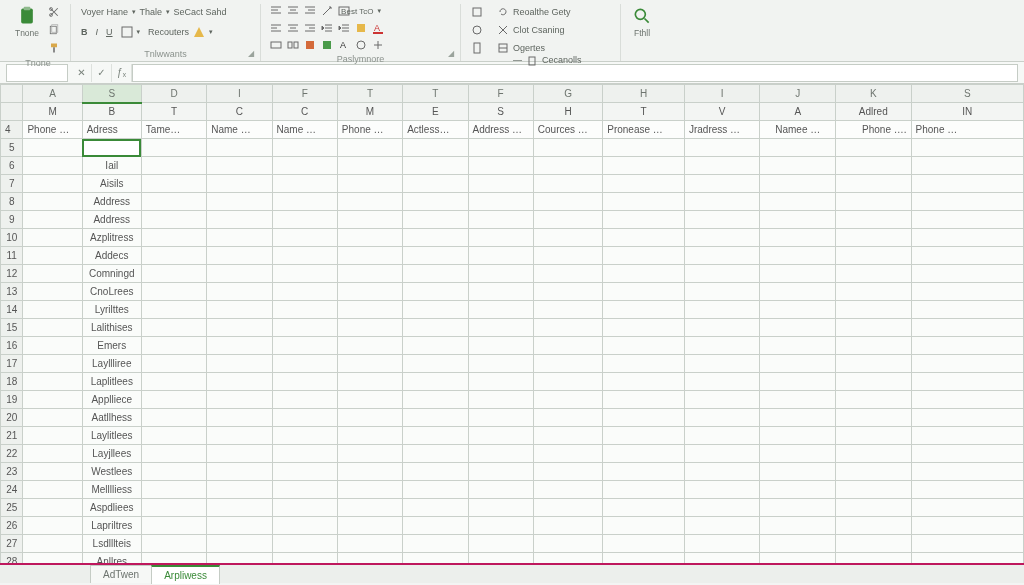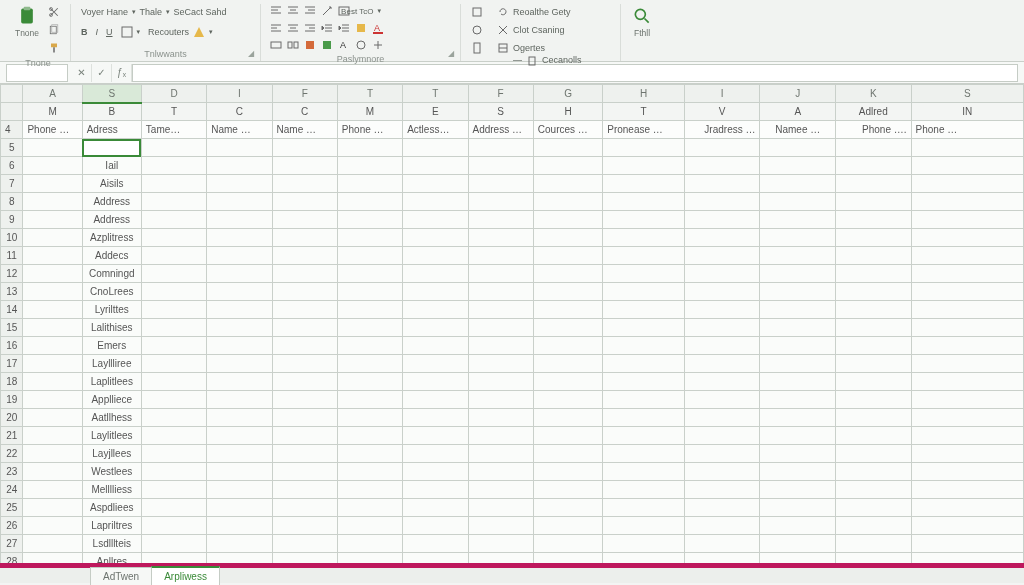--- a/index.html
+++ b/index.html
@@ -147,21 +147,21 @@
   }
   .sel-col { background:#d9e9d8 !important; border-bottom:2px solid #3a8a38 !important; }
   .sel-cell { outline:2px solid #3a8a38; outline-offset:-2px; background:#fff; }
   .hdr-row td { background:#f3f5f3; text-align:center; color:#5a605b; }
   .hdr-row2 td { background:#fcfdfc; text-align:left; color:#5a605b; }
   .data-cell { text-align:center; }
   
   .tabbar {
     height:20px;
     background:#ecefec;
-    border-top:5px solid #be185d;
+    border-top:2px solid #be185d;
     display:flex;
     align-items:center;
     padding-left:90px;
     gap:0;
     font-size:10px;
   }
   .tab {
     padding:3px 12px;
     border:1px solid #c5ccc5;
     border-bottom:none;
@@ -532,21 +532,21 @@
           <td style="text-align:left">Phone …</td>
           <td style="text-align:left">Adress</td>
           <td style="text-align:left">Tame…</td>
           <td style="text-align:left">Name …</td>
           <td style="text-align:left">Name …</td>
           <td style="text-align:left">Phone …</td>
           <td style="text-align:left">Actless…</td>
           <td style="text-align:left">Address …</td>
           <td style="text-align:left">Cources …</td>
           <td style="text-align:left">Pronease …</td>
-          <td style="text-align:right">Jradress …</td>
+          <td style="text-align:left">Jradress …</td>
           <td style="text-align:center">Namee …</td>
           <td style="text-align:right">Phone  ….</td>
           <td style="text-align:left">Phone …</td>
         </tr>
         <tr>
           <td class="rowhdr">5</td>
           <td class="data-cell"></td>
           <td class="data-cell sel-cell"></td>
           <td class="data-cell"></td>
           <td class="data-cell"></td>

